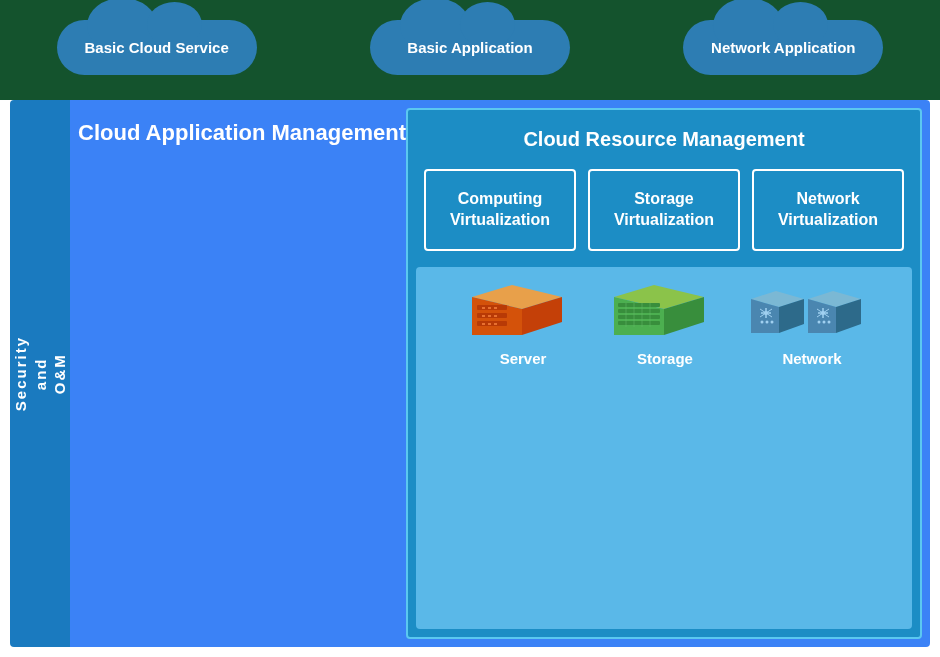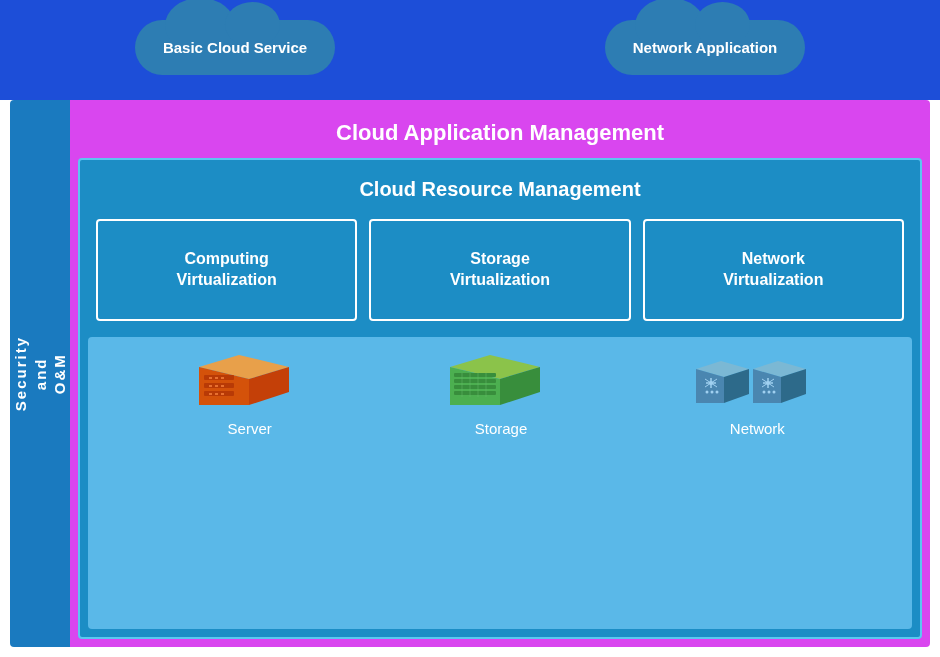--- a/index.html
+++ b/index.html
@@ -20,21 +20,21 @@
       padding: 0;
     }
 
     
     .clouds-row {
       display: flex;
       justify-content: space-around;
       align-items: flex-start;
       height: 100px;
       padding-top: 10px;
-      background: #1d4ed8;
+      background: #14532d;
     }
 
     .cloud-item {
       display: flex;
       align-items: center;
       justify-content: center;
       width: 220px;
       height: 75px;
       position: relative;
     }
@@ -109,24 +109,24 @@
       writing-mode: vertical-rl;
       text-orientation: mixed;
       transform: rotate(180deg);
       line-height: 1.3;
       letter-spacing: 2px;
     }
 
     
     .main-content {
       flex: 1;
-      background: #d946ef;
+      background: #3b82f6;
       border-radius: 0 4px 4px 0;
       display: flex;
-      flex-direction: column;
+      flex-direction: row;
       padding: 8px;
     }
 
     
     .cam-header {
       text-align: center;
       padding: 12px 0 12px 0;
     }
 
     .cam-title {
@@ -165,21 +165,21 @@
       gap: 12px;
       justify-content: space-between;
       padding: 8px;
       background: #1c8dc5;
     }
 
     .virt-box {
       flex: 1;
       border: 2px solid #fff;
       border-radius: 4px;
-      padding: 28px 12px;
+      padding: 18px 12px;
       text-align: center;
       background: transparent;
     }
 
     .virt-title {
       color: #fff;
       font-size: 16px;
       font-weight: bold;
       line-height: 1.3;
     }
@@ -214,21 +214,21 @@
     .infra-item {
       display: flex;
       flex-direction: column;
       align-items: center;
       gap: 8px;
     }
 
     .infra-icon-label {
       color: #fff;
       font-size: 15px;
-      font-weight: normal;
+      font-weight: bold;
       text-align: left;
       margin-left: 12px;
     }
 
     
     .icon-server {
       width: 110px;
       height: 65px;
       position: relative;
     }
@@ -262,20 +262,25 @@
   </style>
 </head>
 <body>
 
 <div class="main-wrapper">
 
   <div class="clouds-row">
     <div class="cloud-item">
       <div class="cloud-shape">
         <span class="cloud-text">Basic Cloud Service</span>
+      </div>
+    </div>
+    <div class="cloud-item">
+      <div class="cloud-shape">
+        <span class="cloud-text">Basic Application</span>
       </div>
     </div>
     <div class="cloud-item">
       <div class="cloud-shape">
         <span class="cloud-text">Network Application</span>
       </div>
     </div>
   </div>
 
   <div class="body-section">

